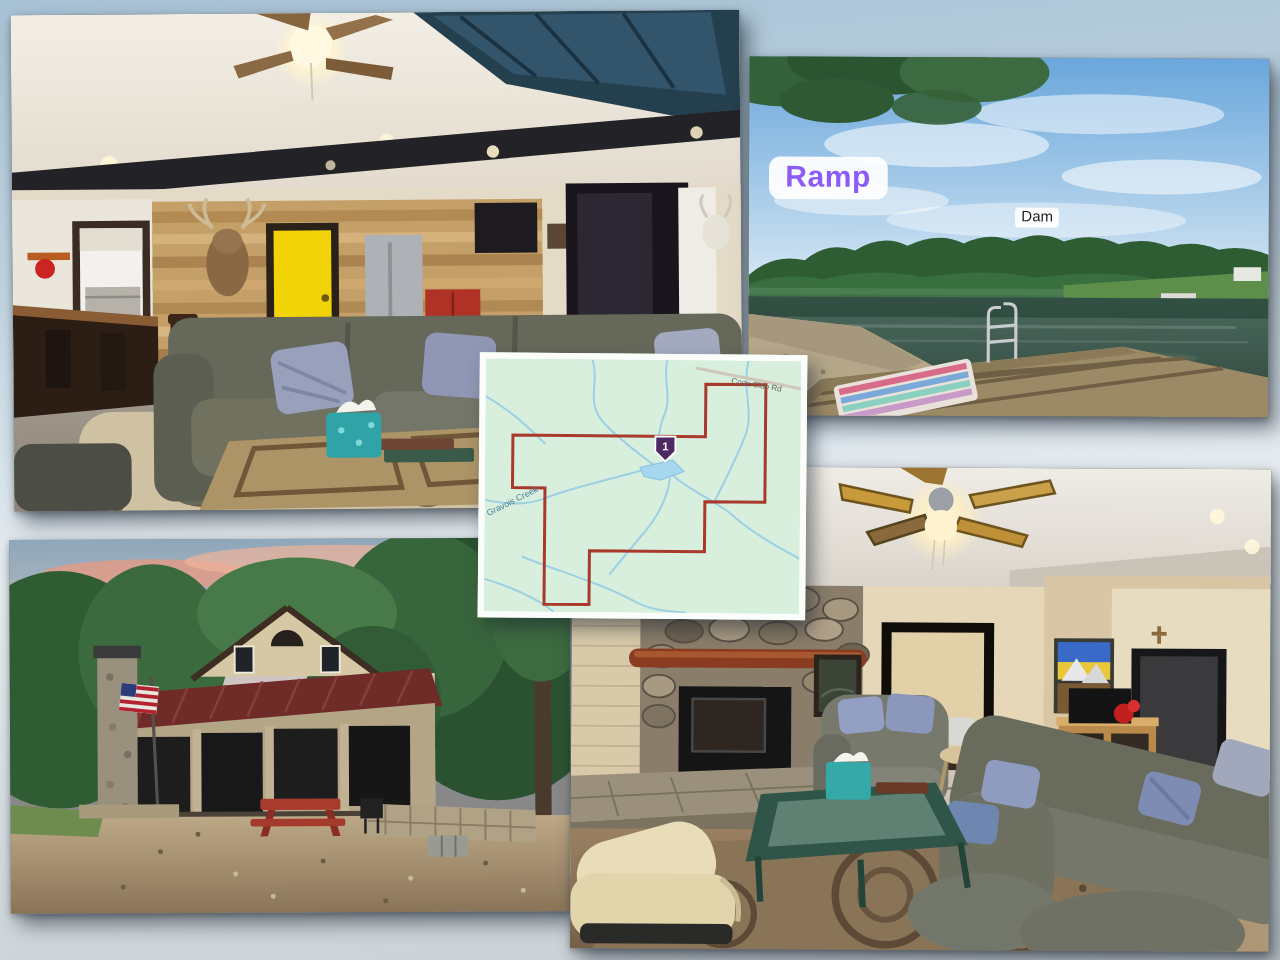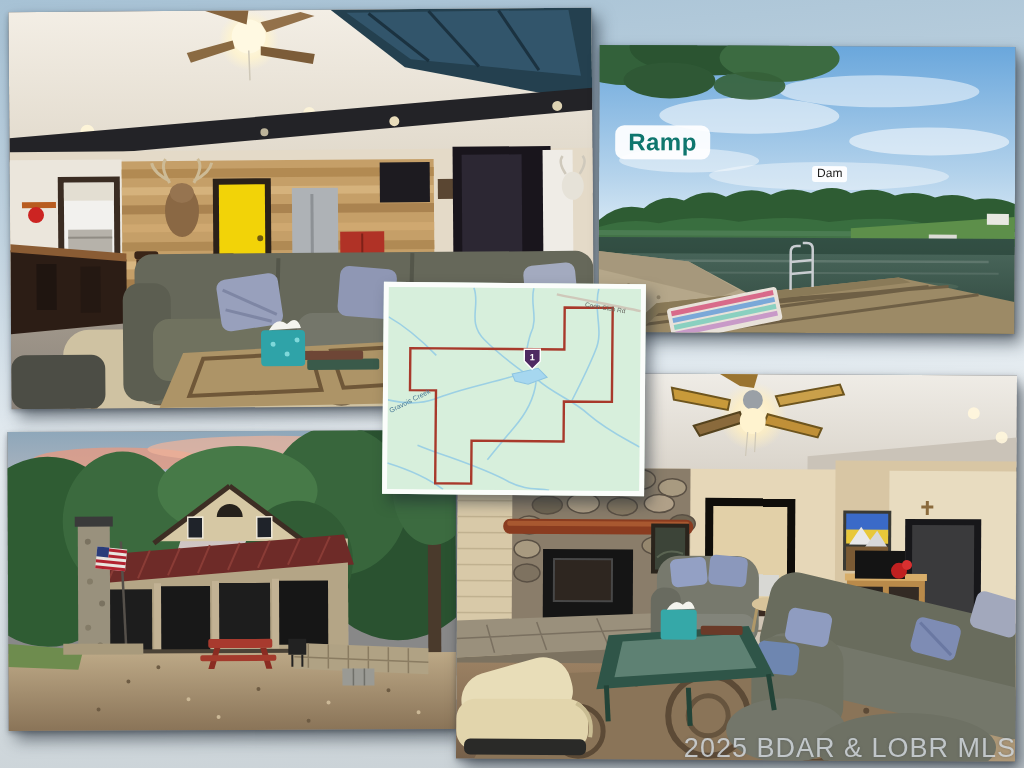--- a/index.html
+++ b/index.html
@@ -21,21 +21,21 @@
   #photo-bl{left:8px;top:431px;width:448px;height:299px;transform:rotate(-0.25deg);z-index:1;}
   #photo-br{left:457px;top:374px;width:559px;height:386px;transform:rotate(0.3deg);z-index:2;}
   .map-overlay{
     position:absolute;left:383px;top:283px;width:252px;height:202px;
     border:5px solid #fbfdfb;z-index:5;transform:rotate(0.5deg);
     box-shadow:6px 8px 14px rgba(25,35,45,.5);
     background:#d7efdc;
   }
   .map-overlay svg{display:block;width:100%;height:100%;}
   .float-label{
-    position:absolute;background:rgba(255,255,255,.93);color:#0f766e;
+    position:absolute;background:rgba(255,255,255,.93);color:#8b5cf6;
     border-radius:9px;line-height:1.15;z-index:3;
     font-family:"Liberation Sans",sans-serif;
   }
   .label-ramp{left:16px;top:80px;font-size:24px;font-weight:600;padding:3px 13px;letter-spacing:.5px;}
   .label-dam{left:213px;top:120px;font-size:12px;font-weight:500;padding:1px 5px;border-radius:3px;color:#222;text-align:right;}
   .watermark{
     position:absolute;right:8px;bottom:4px;z-index:6;
     font-size:27px;letter-spacing:1px;color:rgba(214,220,224,.82);
     text-shadow:0 0 3px rgba(70,75,80,.45);
     font-family:"Liberation Sans",sans-serif;
@@ -606,15 +606,14 @@
       <polygon points="124,86 150,80 159,89 140,96 127,93" fill="#a6d7ef" stroke="#8cc4e2" stroke-width="1"></polygon>
       <g>
         <path d="M136,61 l16,0 l0,12 l-8,8 l-8,-8 z" fill="#4e2a62" stroke="#ffffff" stroke-width="1.4"></path>
         <text x="144" y="72" text-anchor="middle" font-size="9" font-weight="bold" fill="#ffffff" font-family="Liberation Sans, sans-serif">1</text>
       </g>
       <text x="196" y="18" font-size="6.5" fill="#66655f" transform="rotate(9 196 18)" font-family="Liberation Sans, sans-serif">Coon Club Rd</text>
       <text x="3" y="126" font-size="7" fill="#4a7a96" transform="rotate(-27 3 126)" font-family="Liberation Sans, sans-serif">Gravois Creek</text>
     </svg>
   </div>
 
-  <div class="watermark">2025 BDAR &amp; LOBR MLS</div>
 
 </div>
 
 </body></html>

